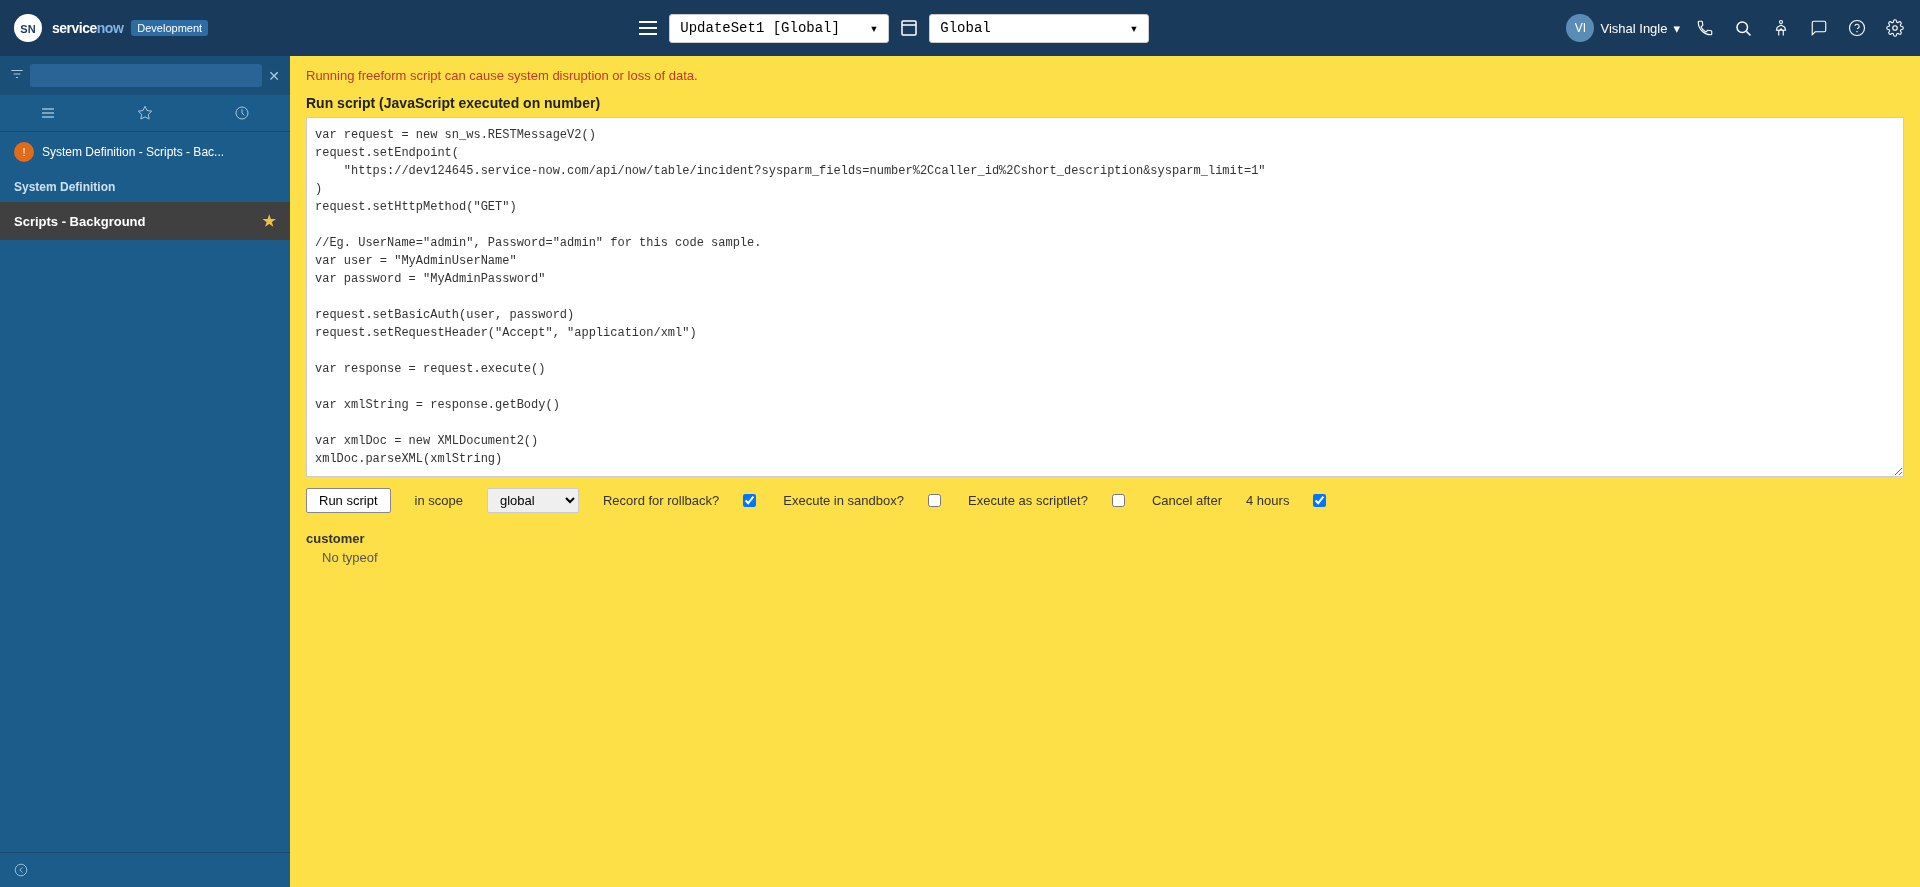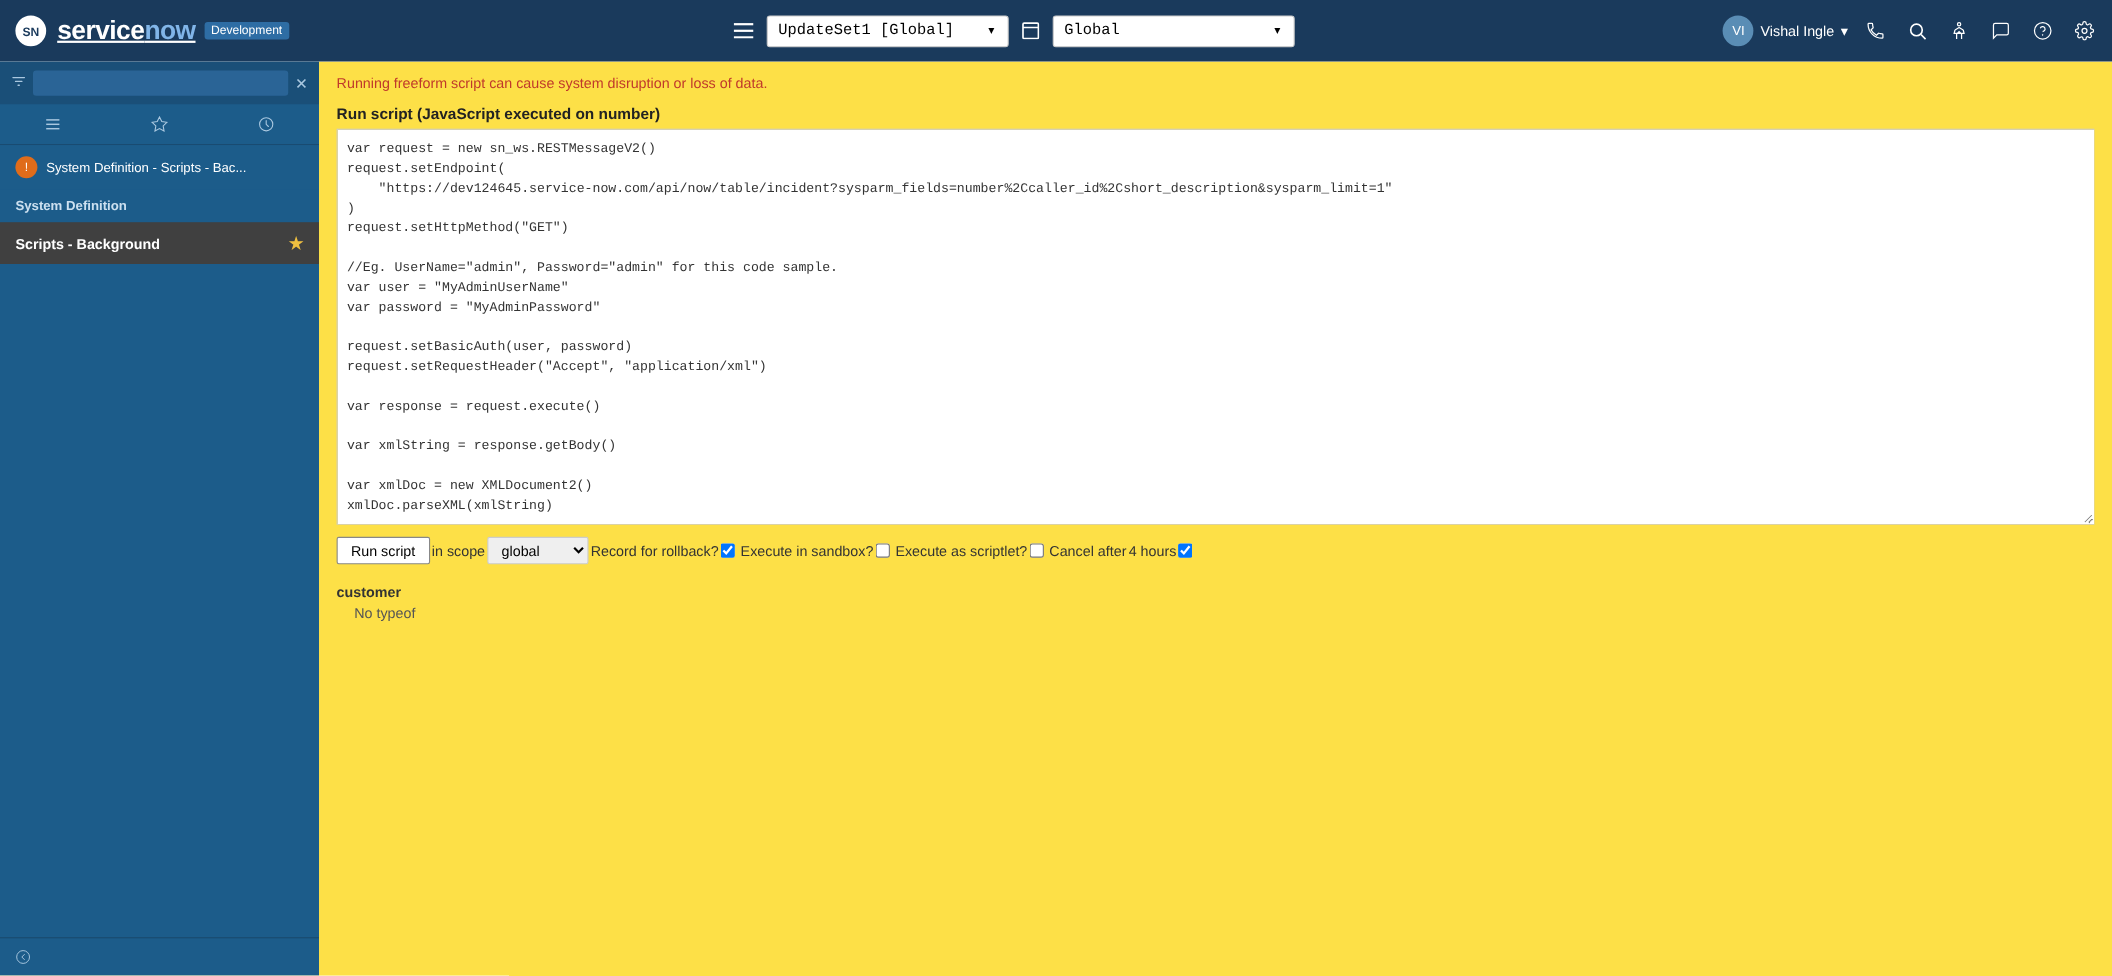--- a/index.html
+++ b/index.html
@@ -17,25 +17,24 @@
     }
     .logo-area {
       display: flex;
       align-items: center;
       gap: 8px;
       color: #fff;
       font-size: 13px;
       margin-right: 10px;
     }
     .logo-text {
-      font-size: 24px;
+      font-size: 14px;
       font-weight: bold;
       color: #fff;
       letter-spacing: -0.5px;
-      text-decoration: underline;
     }
     .logo-now { color: #81b5e8; }
     .dev-badge {
       background: #2e6da4;
       color: #fff;
       font-size: 11px;
       padding: 2px 6px;
       border-radius: 3px;
     }
     .nav-center {
@@ -233,21 +232,21 @@
       padding: 8px;
       resize: vertical;
       min-height: 360px;
       line-height: 1.5;
       outline: none;
       background: #fff;
     }
     .run-controls {
       display: flex;
       align-items: center;
-      gap: 2px;
+      gap: 24px;
       margin-top: 8px;
       flex-wrap: wrap;
     }
     .run-btn {
       background: #fff;
       border: 1px solid #888;
       padding: 4px 12px;
       font-size: 13px;
       cursor: pointer;
       border-radius: 2px;

